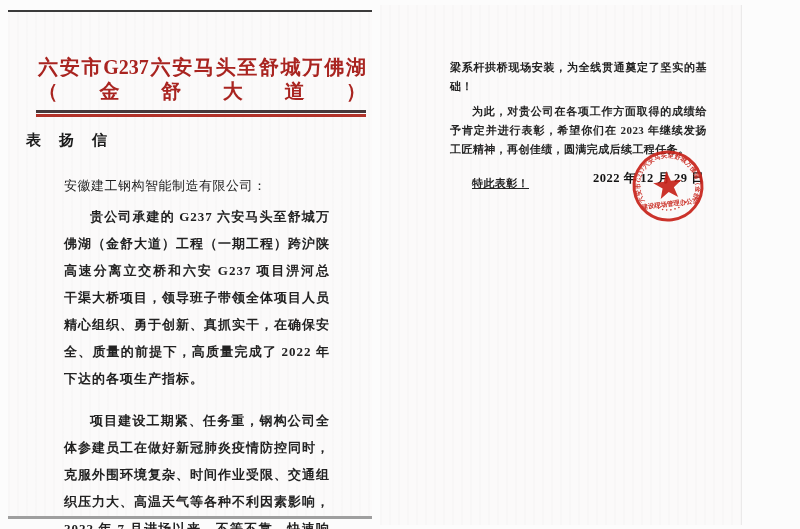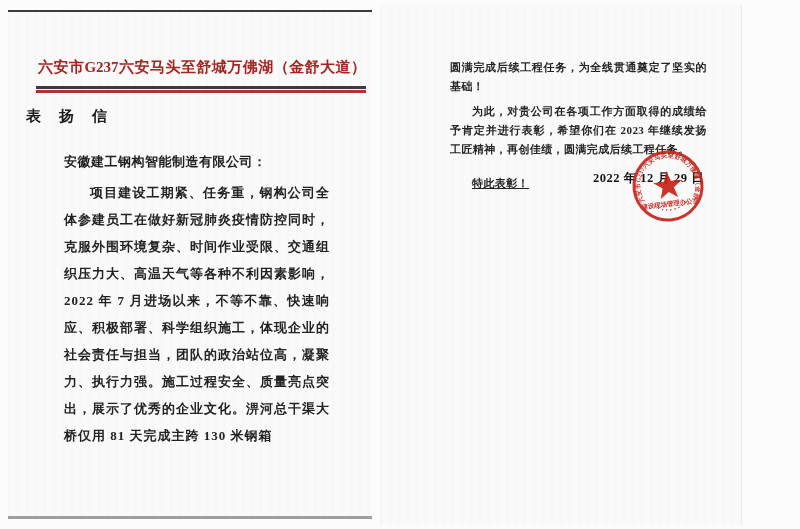--- a/index.html
+++ b/index.html
@@ -26,21 +26,21 @@
   }
   .page-right{
     left:380px;top:5px;width:362px;height:520px;
     border-right:1px solid rgba(0,0,0,0.05);
   }
   
   .hdr{
     margin:43px 6px 0 30px;
     color:#a92420;
     font-weight:700;
-    font-size:15px;
+    font-size:20px;
     line-height:24px;
   }
   .hdr-line{
     text-align:justify;
     text-align-last:justify;
   }
   .rule{
     margin:7px 6px 0 28px;
     border-top:3px solid #46383a;
   }
@@ -53,21 +53,21 @@
     text-align:left;
     font-size:15px;
     font-weight:700;
     letter-spacing:18px;
     text-indent:18px;
     color:#1c1c1c;
   }
   .salutation{
     margin:27px 42px 0 56px;
     font-size:13px;
-    font-weight:700;
+    font-weight:400;
     color:#1e1e1e;
     letter-spacing:0.5px;
   }
   .para{
     margin:8px 42px 0 56px;
     font-size:13px;
     font-weight:600;
     color:#222;
     line-height:27px;
     letter-spacing:1px;
@@ -112,25 +112,26 @@
 
   <div class="page page-left">
     <div class="hdr">
       <div class="hdr-line">六安市G237六安马头至舒城万佛湖（金舒大道）</div>
     </div>
     <div class="rule">
       <div class="rule-red"></div>
     </div>
     <div class="doc-title">表扬信</div>
     <div class="salutation">安徽建工钢构智能制造有限公司：</div>
+    <p class="para">贵公司承建的 G237 六安马头至舒城万佛湖（金舒大道）工程（一期工程）跨沪陕高速分离立交桥和六安 G237 项目淠河总干渠大桥项目，领导班子带领全体项目人员精心组织、勇于创新、真抓实干，在确保安全、质量的前提下，高质量完成了 2022 年下达的各项生产指标。</p>
     <p class="para">项目建设工期紧、任务重，钢构公司全体参建员工在做好新冠肺炎疫情防控同时，克服外围环境复杂、时间作业受限、交通组织压力大、高温天气等各种不利因素影响，2022 年 7 月进场以来，不等不靠、快速响应、积极部署、科学组织施工，体现企业的社会责任与担当，团队的政治站位高，凝聚力、执行力强。施工过程安全、质量亮点突出，展示了优秀的企业文化。淠河总干渠大桥仅用 81 天完成主跨 130 米钢箱</p>
   </div>
 
   <div class="page page-right">
-    <p class="rp cont">圆满完成后续工程任务，为全线贯通奠定了坚实的基础！</p>
+    <p class="rp cont">梁系杆拱桥现场安装，为全线贯通奠定了坚实的基础！</p>
     <p class="rp para2">为此，对贵公司在各项工作方面取得的成绩给予肯定并进行表彰，希望你们在 2023 年继续发扬工匠精神，再创佳绩，圆满完成后续工程任务。</p>
     <p class="rp closing">特此表彰！</p>
 
     <div class="date">2022 年 12 月 29 日</div>
 
     <svg class="seal" viewBox="0 0 124 124">
       <g transform="rotate(-7 62 62)">
         <circle cx="62" cy="62" r="34" fill="none" stroke="#c8231a" stroke-width="3"></circle>
         <polygon points="62,47 65.5,57.2 76.3,57.4 67.7,63.9 70.8,74.1 62,68 53.2,74.1 56.3,63.9 47.7,57.4 58.5,57.2" fill="#c8231a"></polygon>
         <defs>

